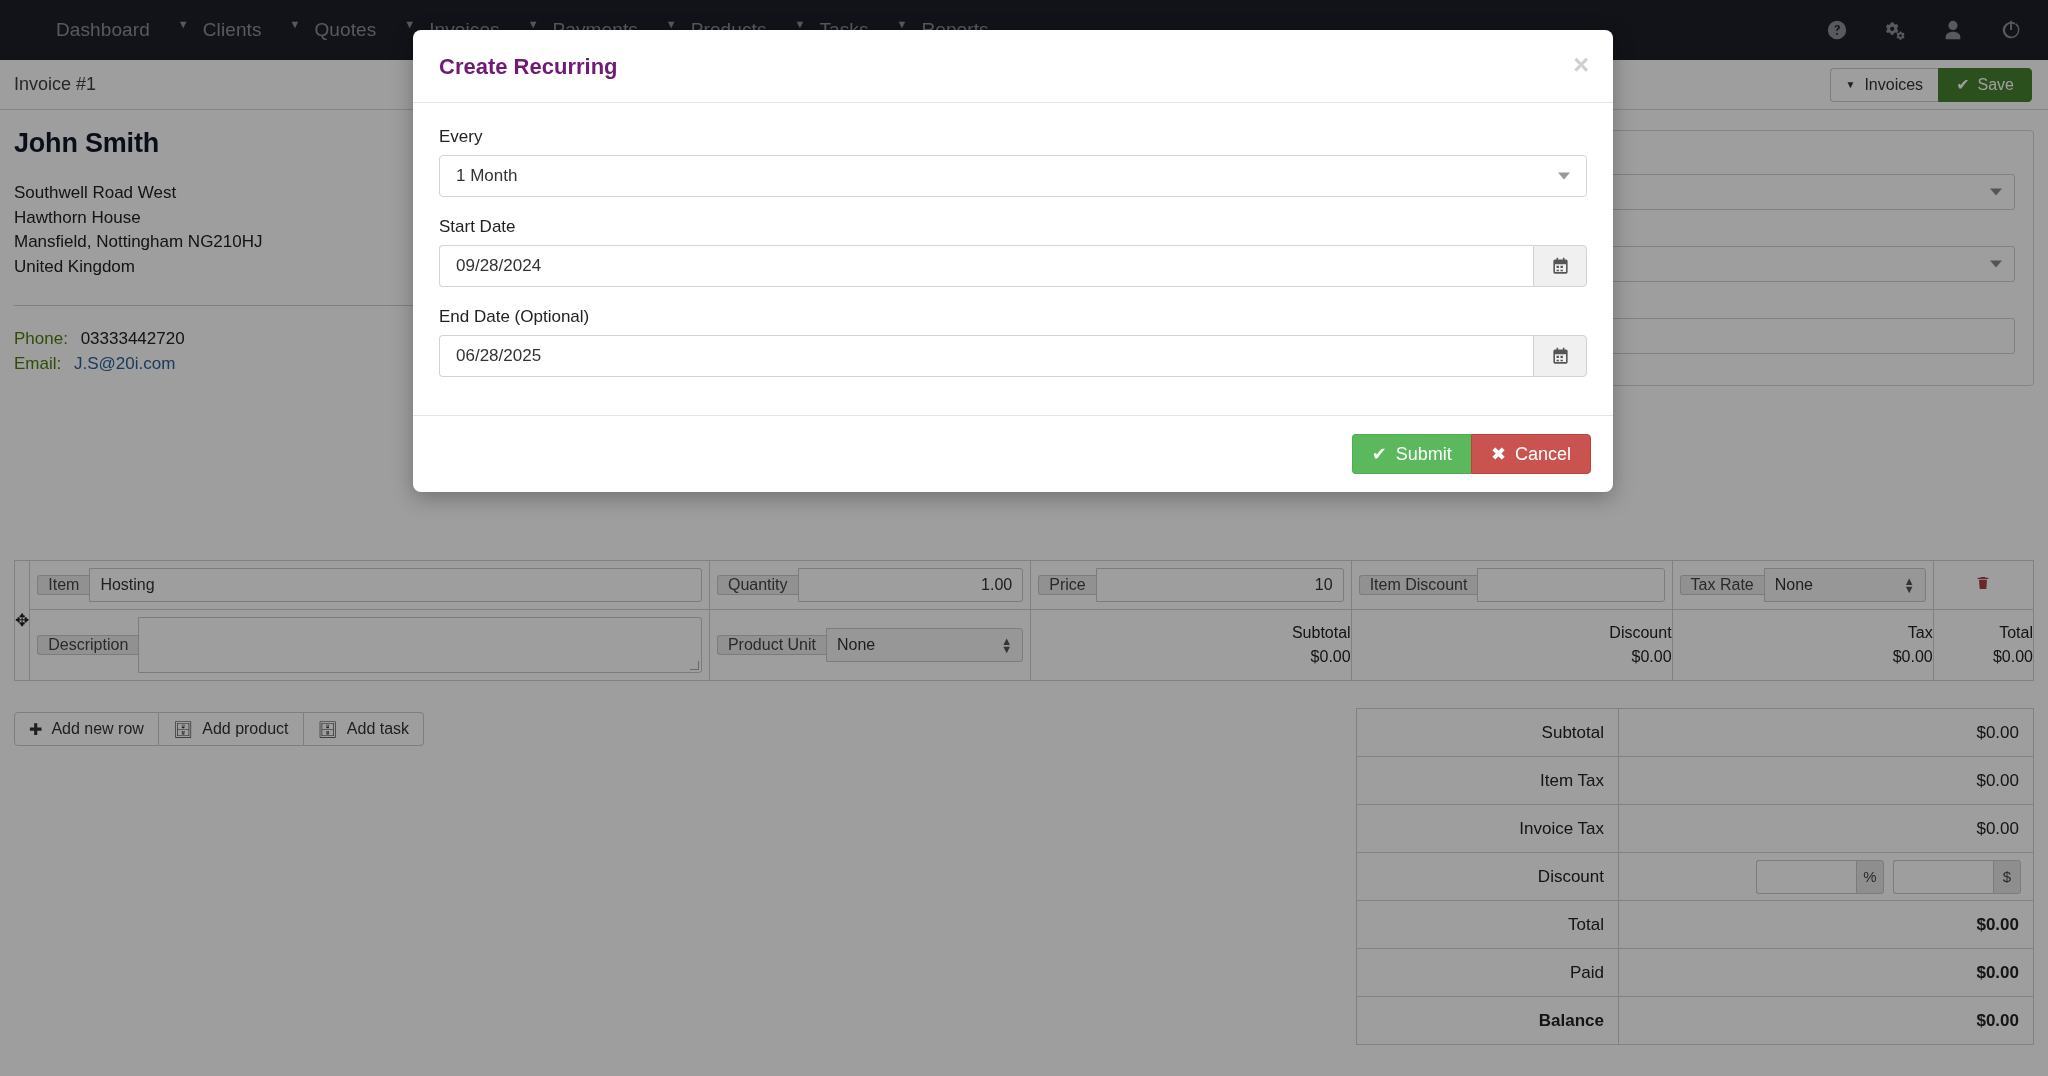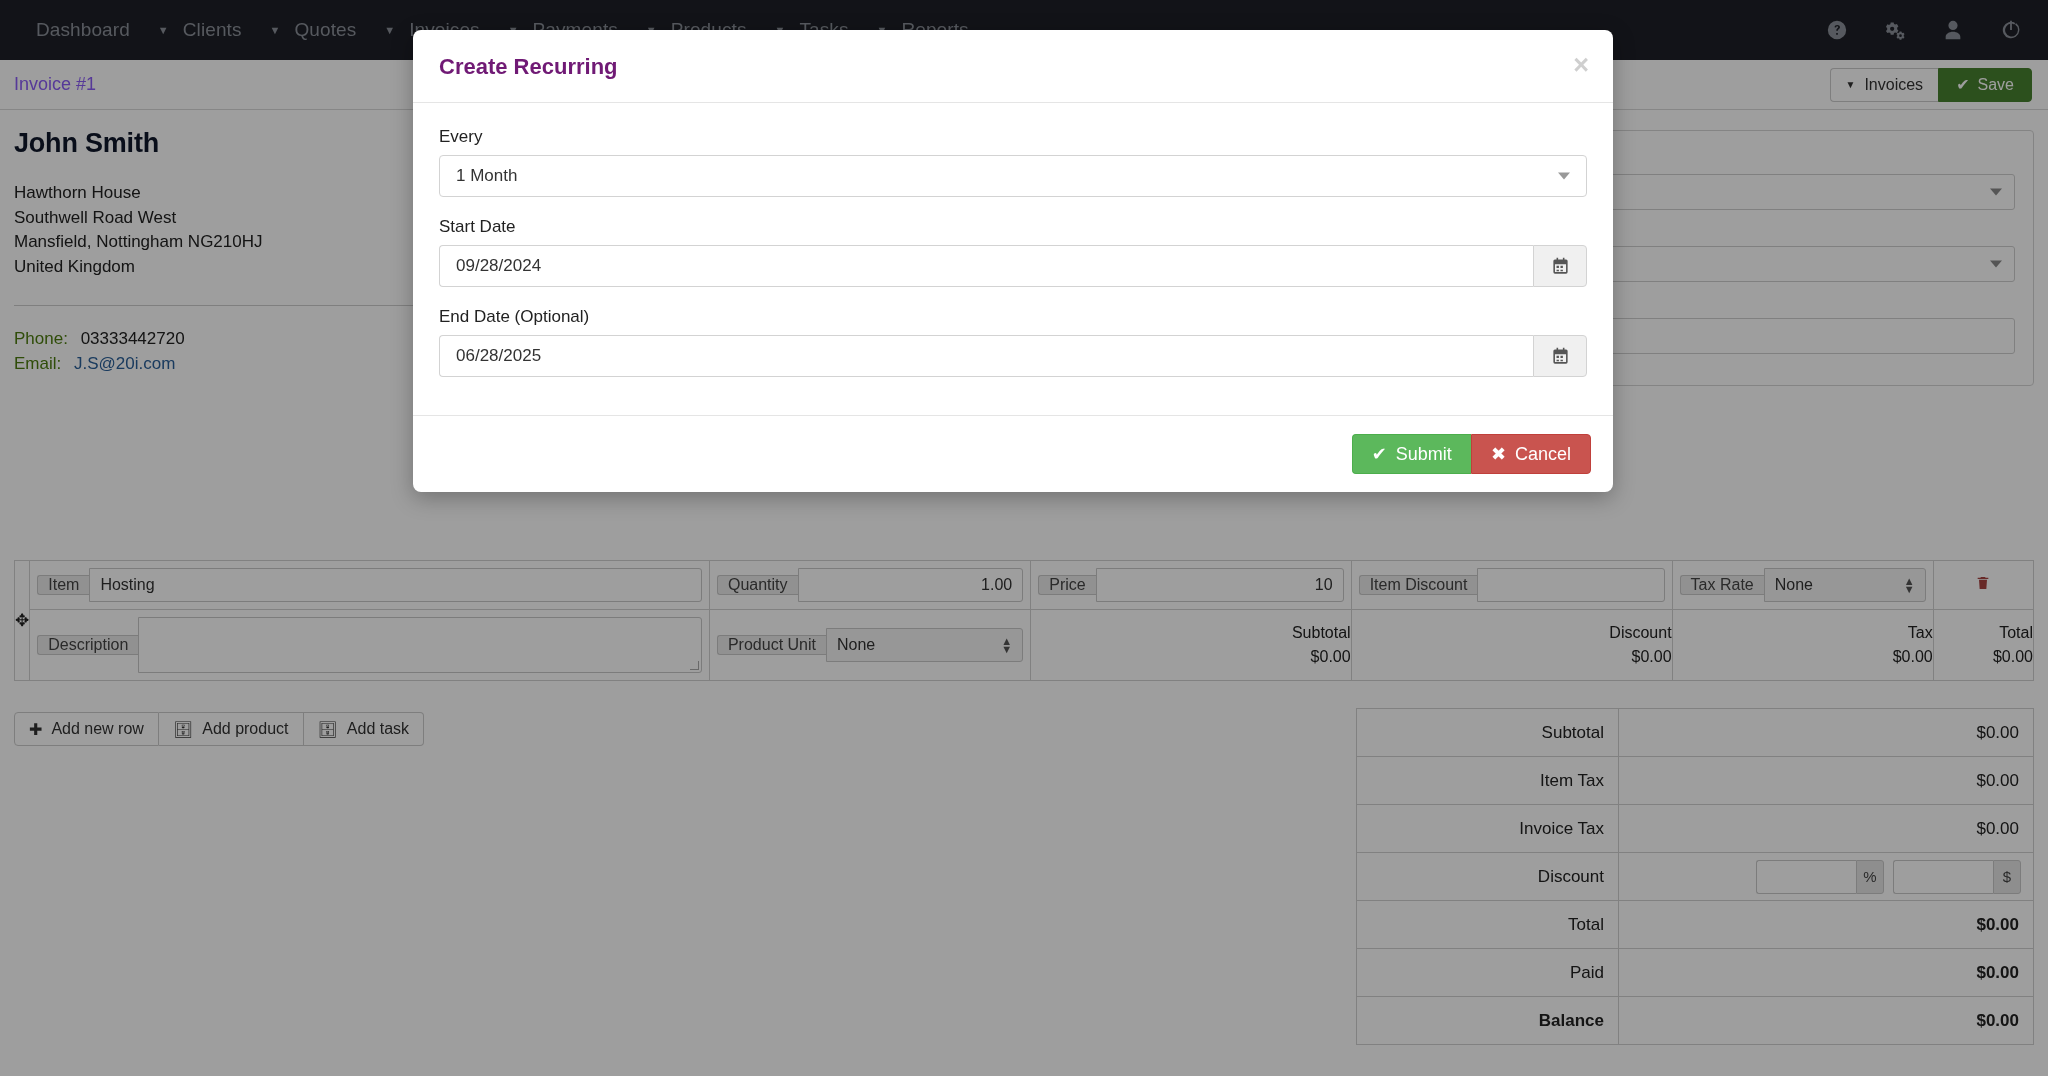--- a/index.html
+++ b/index.html
@@ -13,39 +13,39 @@
   
   #page { position: absolute; inset: 0; }
 
   
   .navbar {
     position: absolute; top: 0; left: 0; right: 0; height: 60px;
     background: #1d2027;
     display: flex; align-items: center;
     z-index: 3;
   }
-  .nav-left { display: flex; align-items: center; padding-left: 22px; }
+  .nav-left { display: flex; align-items: flex-start; padding-left: 22px; margin-left: 20px; }
   .nav-item {
     color: #8c9099; font-size: 19px; letter-spacing: .1px;
     padding: 0 14px; white-space: nowrap; cursor: pointer;
   }
   .nav-caret {
     color: #8c9099; font-size: 11px; line-height: 1;
     padding-left: 14px; cursor: pointer;
   }
   .nav-right { margin-left: auto; display: flex; align-items: center; padding-right: 26px; gap: 36px; }
   .nav-icon { width: 22px; height: 22px; fill: #8c9099; cursor: pointer; display:block; }
 
   
   .page-head {
     position: absolute; top: 60px; left: 0; right: 0; height: 50px;
     border-bottom: 1px solid #d8d8d8;
     display: flex; align-items: center;
   }
-  .page-title { font-size: 18px; color: #8b5cf6; padding-left: 14px; }
+  .page-title { font-size: 18px; color: #404040; padding-left: 14px; }
   .head-actions { margin-left: auto; display: flex; padding-right: 16px; }
   .btn-options {
     display: flex; align-items: center; gap: 9px;
     background: #fff; border: 1px solid #cccccc; border-right: none;
     border-radius: 4px 0 0 4px;
     height: 34px; padding: 0 15px; font-size: 16px; color: #333; cursor: pointer;
   }
   .btn-options .caret { font-size: 10px; }
   .btn-save {
     display: flex; align-items: center; gap: 8px;
@@ -229,22 +229,22 @@
       <div class="btn-save">
         <span>✔</span>
         <span>Save</span>
       </div>
     </div>
   </div>
 
   <div class="client-block">
     <div class="client-name">John Smith</div>
     <div class="client-addr">
+      <div>Southwell Road West</div>
       <div>Hawthorn House</div>
-      <div>Southwell Road West</div>
       <div>Mansfield, Nottingham NG210HJ</div>
       <div>United Kingdom</div>
     </div>
     <div class="client-divider"></div>
     <div class="client-contact">
       <div>
         <span class="lbl-inline">Phone:</span>
         <span style="margin-left:8px">03333442720</span>
       </div>
       <div>

